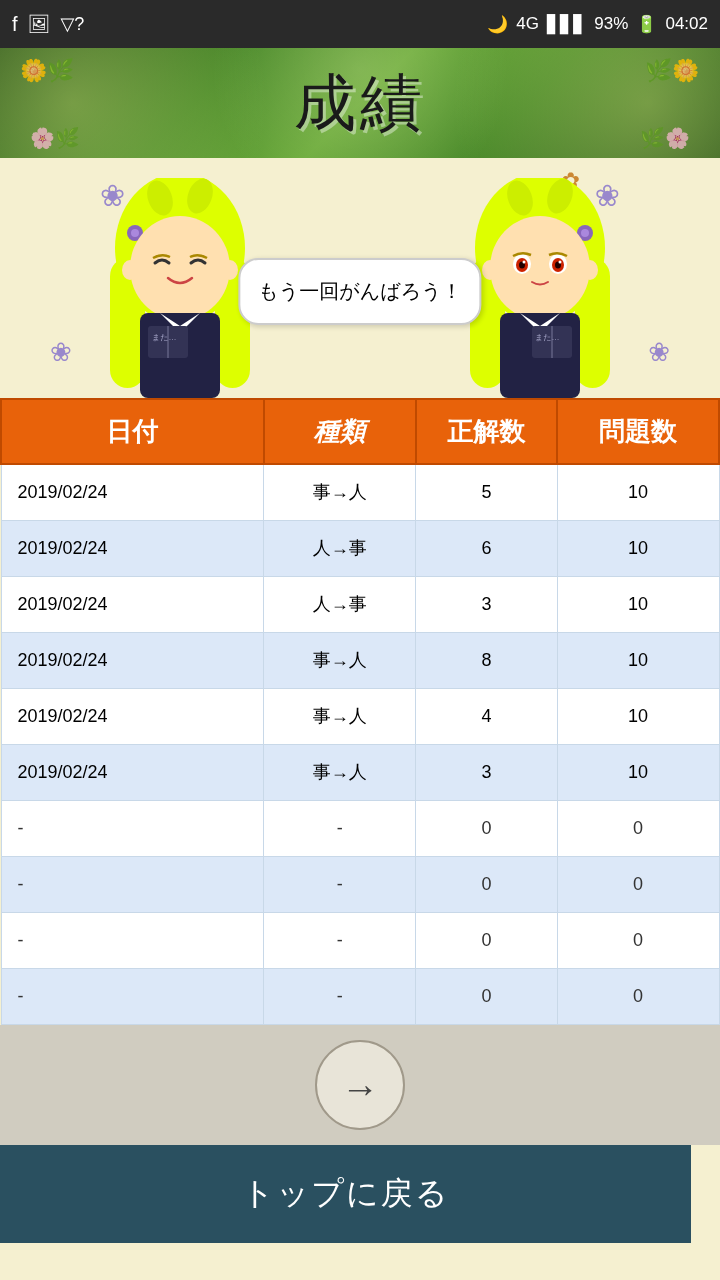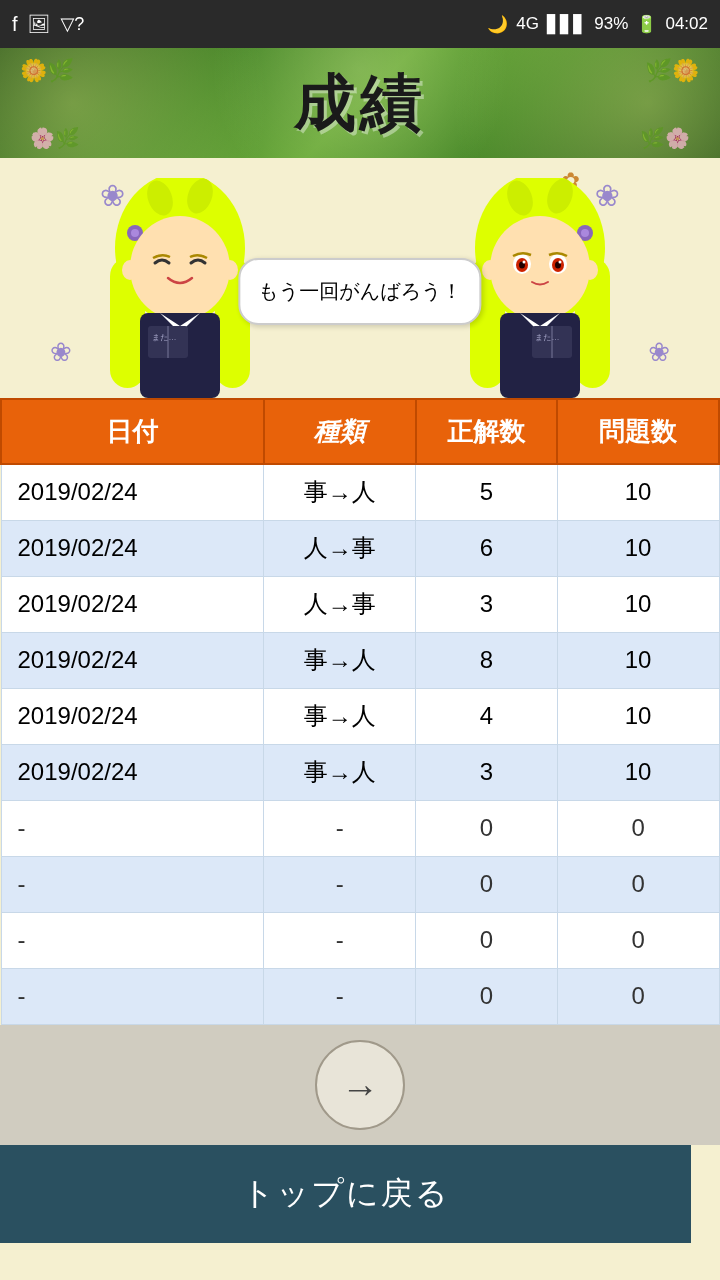--- a/index.html
+++ b/index.html
@@ -97,21 +97,21 @@
     #score-table tbody tr {
       height: 56px;
     }
     #score-table tbody tr:nth-child(odd) {
       background: #ffffff;
     }
     #score-table tbody tr:nth-child(even) {
       background: #dce8f8;
     }
     #score-table tbody td {
-      font-size: 24px;
+      font-size: 18px;
       text-align: center;
       border: 1px solid #c8d8e8;
       padding: 8px 12px;
     }
     #score-table tbody td:first-child {
       text-align: left;
       padding-left: 16px;
     }
     
     .empty-row td {
@@ -184,21 +184,21 @@
   </div>
 </div>
 
 <div id="header-banner">
   <div class="flower-decoration"></div>
 
   <span style="position:absolute;left:20px;top:10px;font-size:22px;opacity:0.8;">🌼🌿</span>
   <span style="position:absolute;right:20px;top:10px;font-size:22px;opacity:0.8;">🌿🌼</span>
   <span style="position:absolute;left:30px;bottom:8px;font-size:20px;opacity:0.7;">🌸🌿</span>
   <span style="position:absolute;right:30px;bottom:8px;font-size:20px;opacity:0.7;">🌿🌸</span>
-  <span id="header-title-text" style="font-size:62px;font-weight:bold;color:#1a1a1a;text-shadow:3px 3px 0px rgba(255,255,255,0.4);position:relative;z-index:1;letter-spacing:4px;">成績</span>
+  <span id="header-title-text" style="font-size:62px;font-weight:normal;color:#1a1a1a;text-shadow:3px 3px 0px rgba(255,255,255,0.4);position:relative;z-index:1;letter-spacing:4px;">成績</span>
 </div>
 
 <div id="character-area">
 
   <span style="position:absolute;left:100px;top:20px;font-size:30px;color:#9988cc;">❀</span>
   <span style="position:absolute;left:50px;bottom:30px;font-size:26px;color:#9988cc;">❀</span>
   <span style="position:absolute;right:100px;top:20px;font-size:30px;color:#9988cc;">❀</span>
   <span style="position:absolute;right:50px;bottom:30px;font-size:26px;color:#9988cc;">❀</span>
   <span style="position:absolute;right:140px;top:10px;font-size:22px;color:#cc8833;">✿</span>
   <span style="position:absolute;left:130px;bottom:10px;font-size:18px;color:#9988cc;">✿</span>

